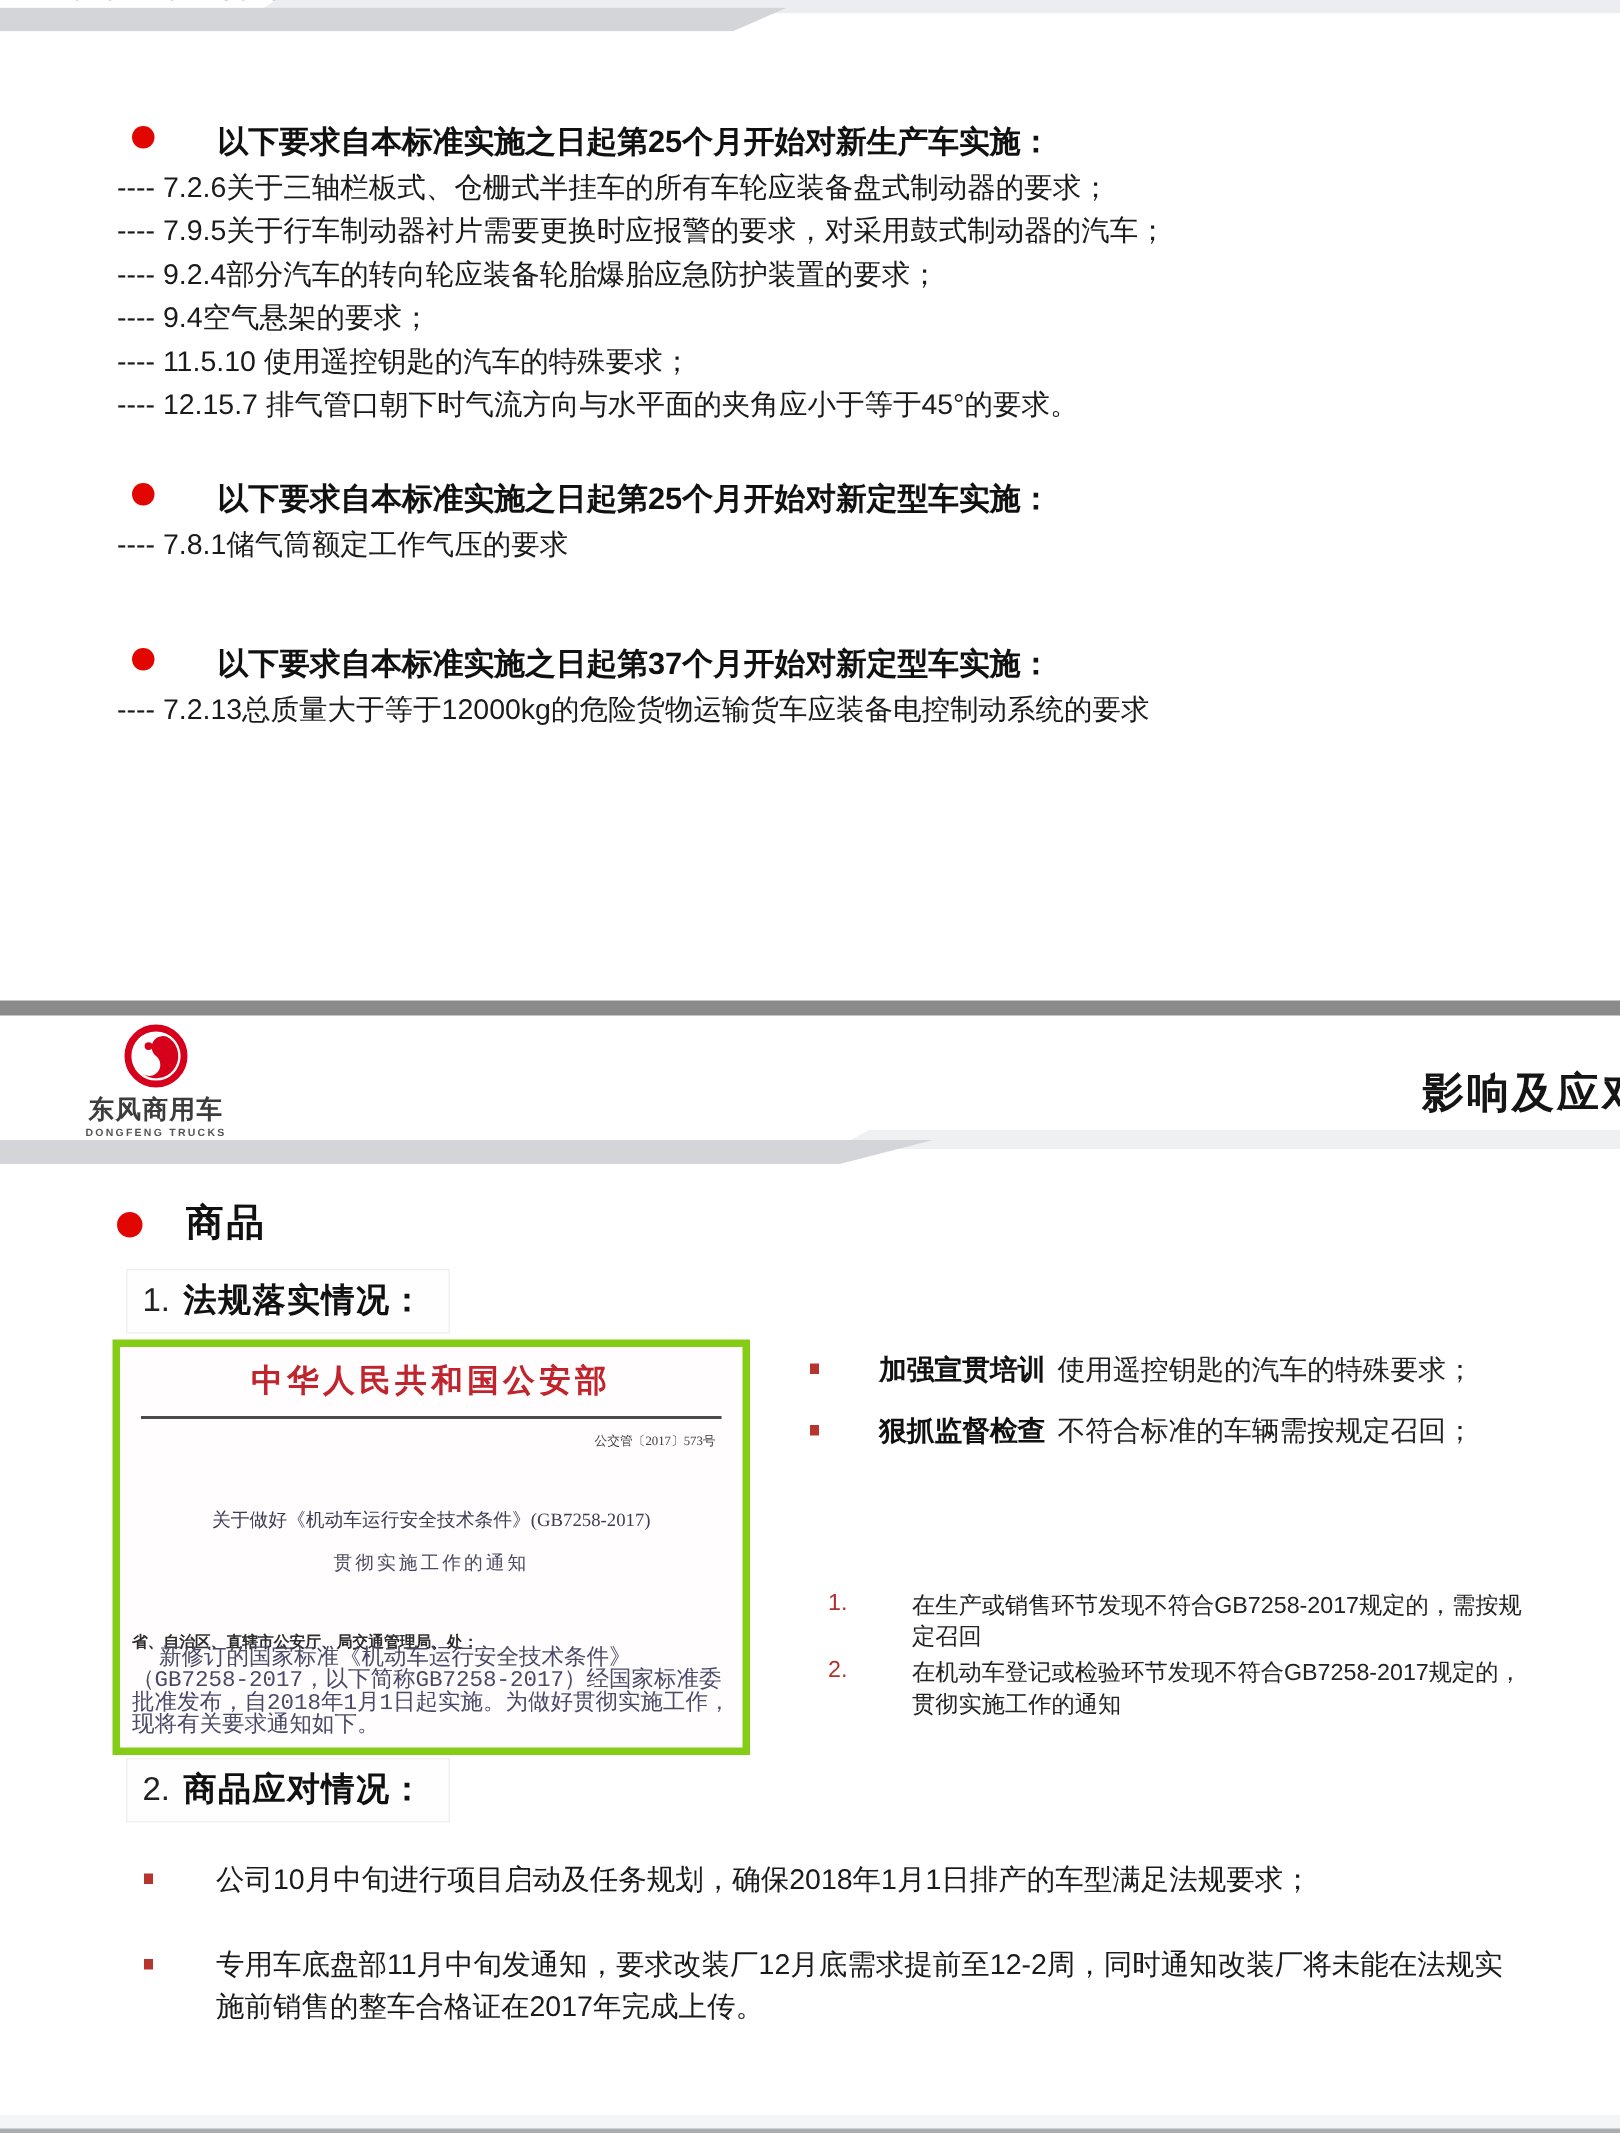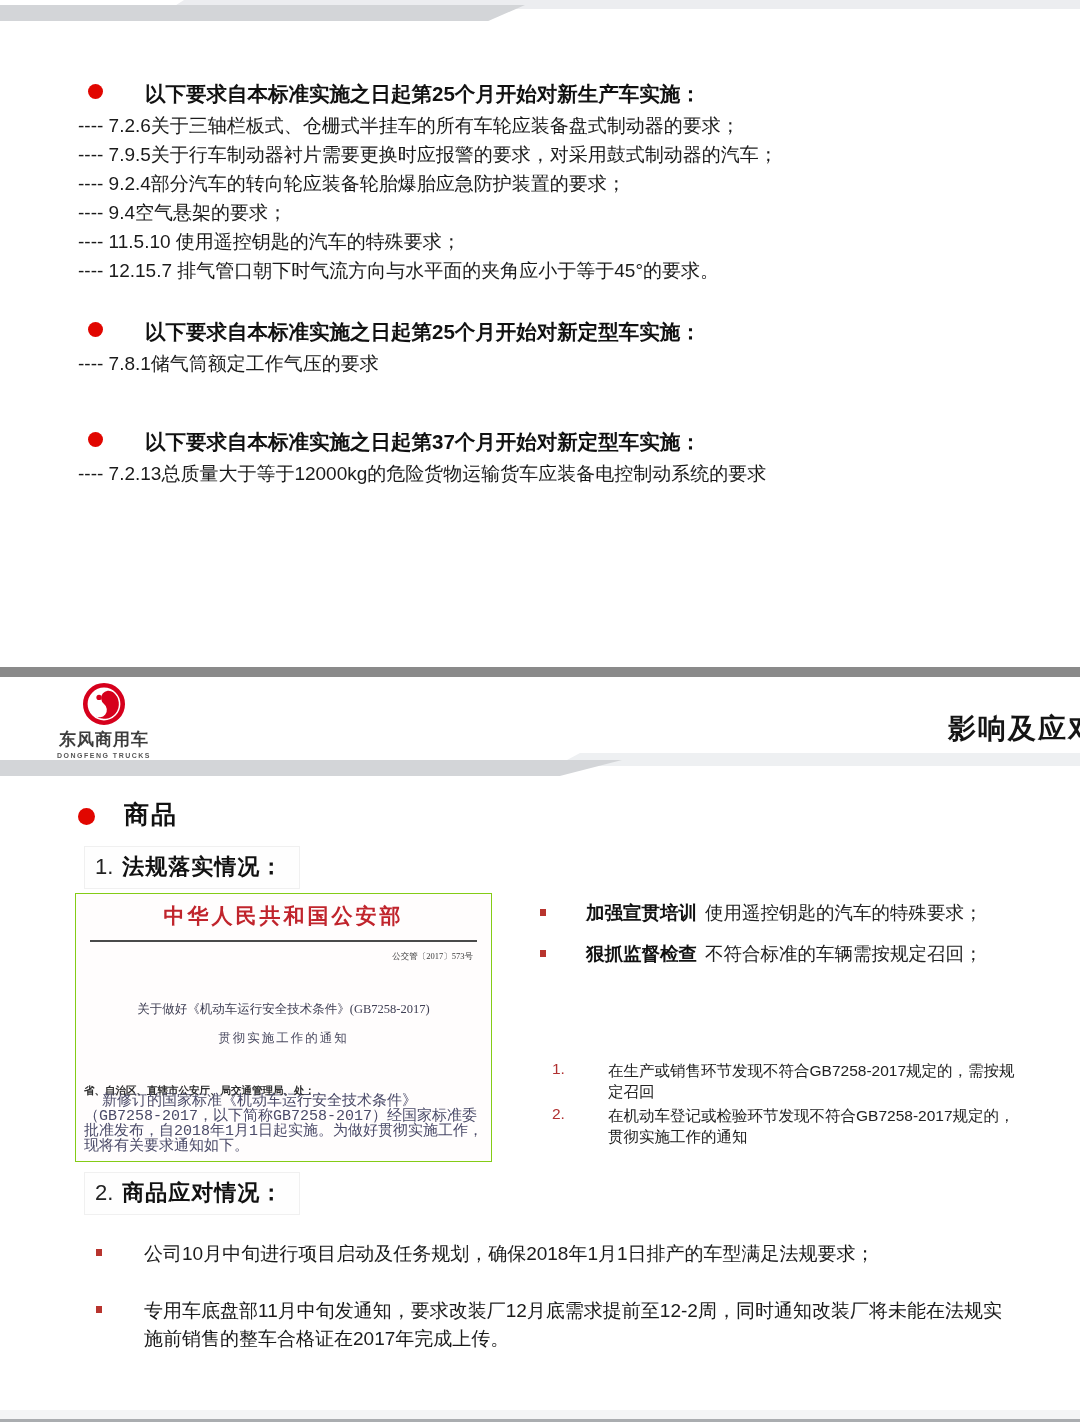--- a/index.html
+++ b/index.html
@@ -39,21 +39,21 @@
 
   .subhead{position:absolute;display:inline-flex;align-items:baseline;gap:9px;border:1px solid #f0f0f0;
         background:#fefefe;padding:5px 16px 6px 10px;}
   .subhead .num{font-size:22px;color:#222;}
   .subhead .ttl{font-size:22px;font-weight:700;color:#111;letter-spacing:1px;}
   .subhead1{left:84px;top:846px;}
   .subhead2{left:84px;top:1172px;}
 
   
   .doc-box{position:absolute;left:75px;top:893px;width:415px;height:267px;background:#fffdfd;
-        border:1px solid #84cc16;}
+        border:5px solid #84cc16;}
   .doc-ministry{position:absolute;top:8px;left:0;right:0;text-align:center;
         font-family:"Liberation Serif","DejaVu Serif",serif;font-weight:700;font-size:21px;
         letter-spacing:3px;color:#c0242c;}
   .doc-rule{position:absolute;top:46px;left:14px;right:14px;height:2px;background:#4a4a4a;}
   .doc-number{position:absolute;top:57px;right:18px;font-size:8.5px;color:#3a3a3a;
         font-family:"Liberation Serif","DejaVu Serif",serif;}
   .doc-title1{position:absolute;top:107px;left:0;right:0;text-align:center;font-size:12.5px;
         font-family:"Liberation Serif","DejaVu Serif",serif;color:#3d3d52;}
   .doc-title2{position:absolute;top:136px;left:0;right:0;text-align:center;font-size:12.5px;
         font-family:"Liberation Serif","DejaVu Serif",serif;color:#4a4a60;letter-spacing:2px;}

